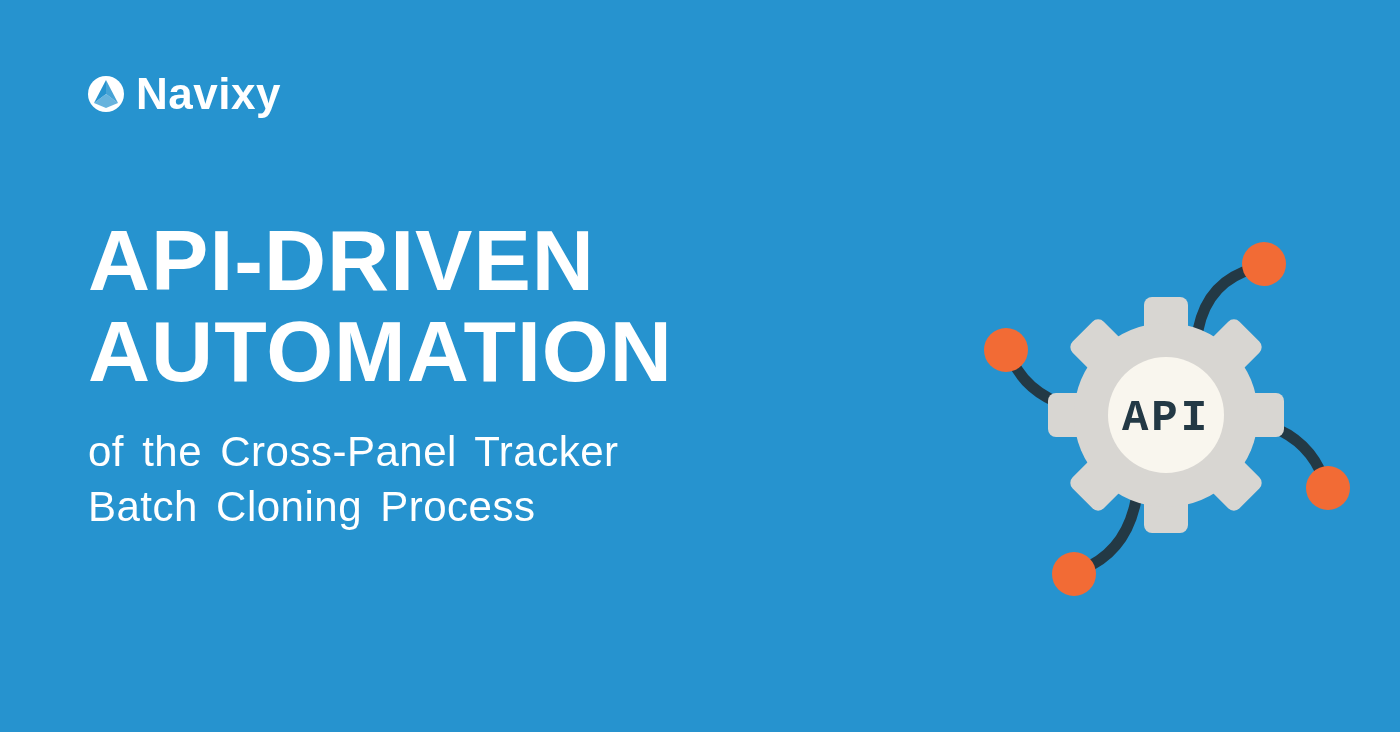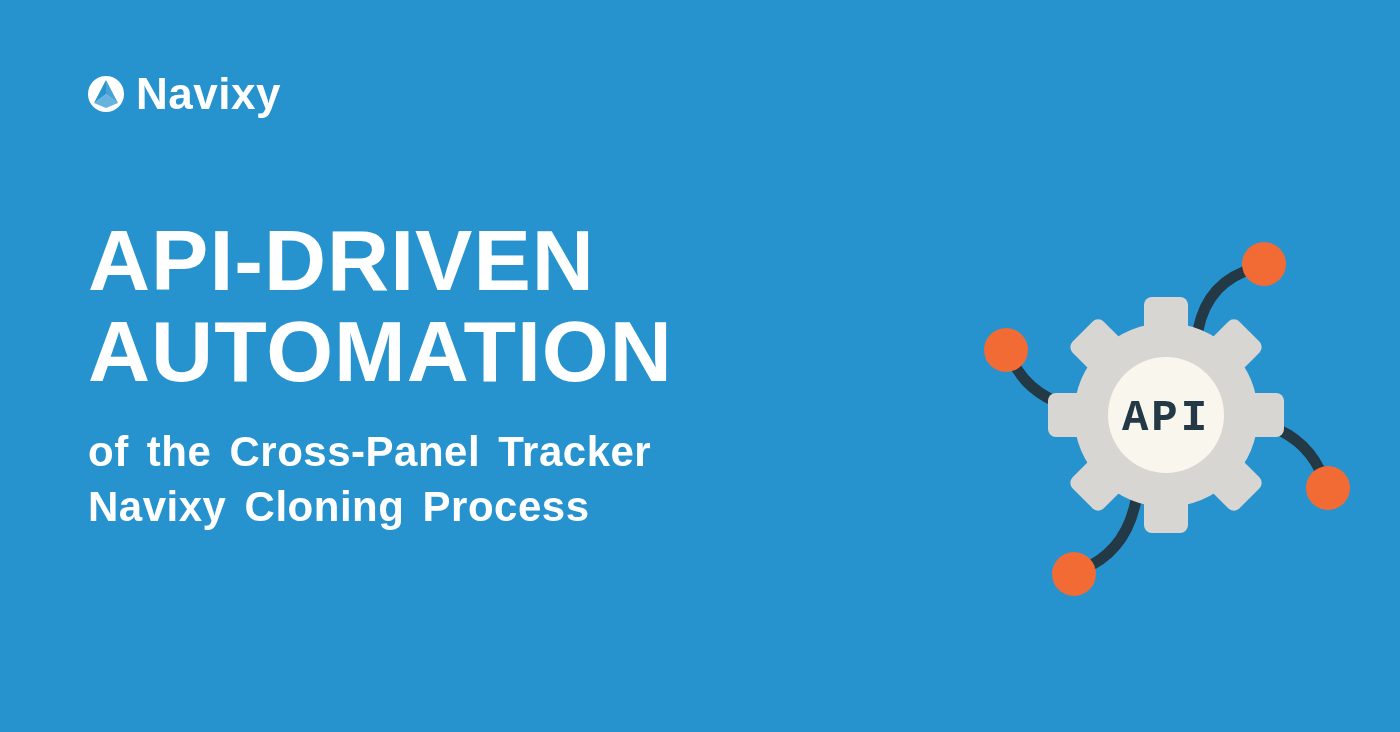--- a/index.html
+++ b/index.html
@@ -2,21 +2,21 @@
 <html><head>
 <meta charset="utf-8">
 <style>
 *{margin:0;padding:0;box-sizing:border-box}
 body{width:1400px;height:732px;background:#2693cf;font-family:'Segoe UI',Arial,sans-serif;position:relative;overflow:hidden}
 .logo{position:absolute;top:72px;left:88px;display:flex;align-items:center;gap:12px}
 .logo-icon{width:36px;height:36px}
 .logo-text{color:#fff;font-size:44px;font-weight:700;letter-spacing:0.5px;line-height:1}
 .content{position:absolute;top:215px;left:88px}
 .headline{color:#fff;font-size:86px;font-weight:700;letter-spacing:1px;line-height:1.06}
-.subline{color:#fff;font-size:42px;font-weight:700;letter-spacing:0.5px;line-height:1.3;margin-top:28px;word-spacing:6px}
+.subline{color:#fff;font-size:42px;font-weight:400;letter-spacing:0.5px;line-height:1.3;margin-top:28px;word-spacing:6px}
 .gear-graphic{position:absolute;top:220px;right:44px;width:380px;height:380px}
 </style>
 </head>
 <body>
 
 <div class="logo">
   <span class="logo-icon">
     <svg viewBox="0 0 36 36" width="36" height="36">
       <circle cx="18" cy="18" r="18" fill="#fff"></circle>
       <path d="M18 4 L18 18 L6 27 Z" fill="#2693cf"></path>
@@ -27,21 +27,21 @@
   <span class="logo-text">Navixy</span>
 </div>
 
 <div class="content">
   <div class="headline">
     <div>API-DRIVEN</div>
     <div>AUTOMATION</div>
   </div>
   <div class="subline">
     <div>of the Cross-Panel Tracker</div>
-    <div>Navixy Cloning Process</div>
+    <div>Batch Cloning Process</div>
   </div>
 </div>
 
 <div class="gear-graphic">
   <svg viewBox="0 0 380 380" width="380" height="380">
 
     <g stroke="#233945" stroke-width="11" fill="none" stroke-linecap="round">
 
       <path d="M222 110 Q232 60 280 48"></path>
 

